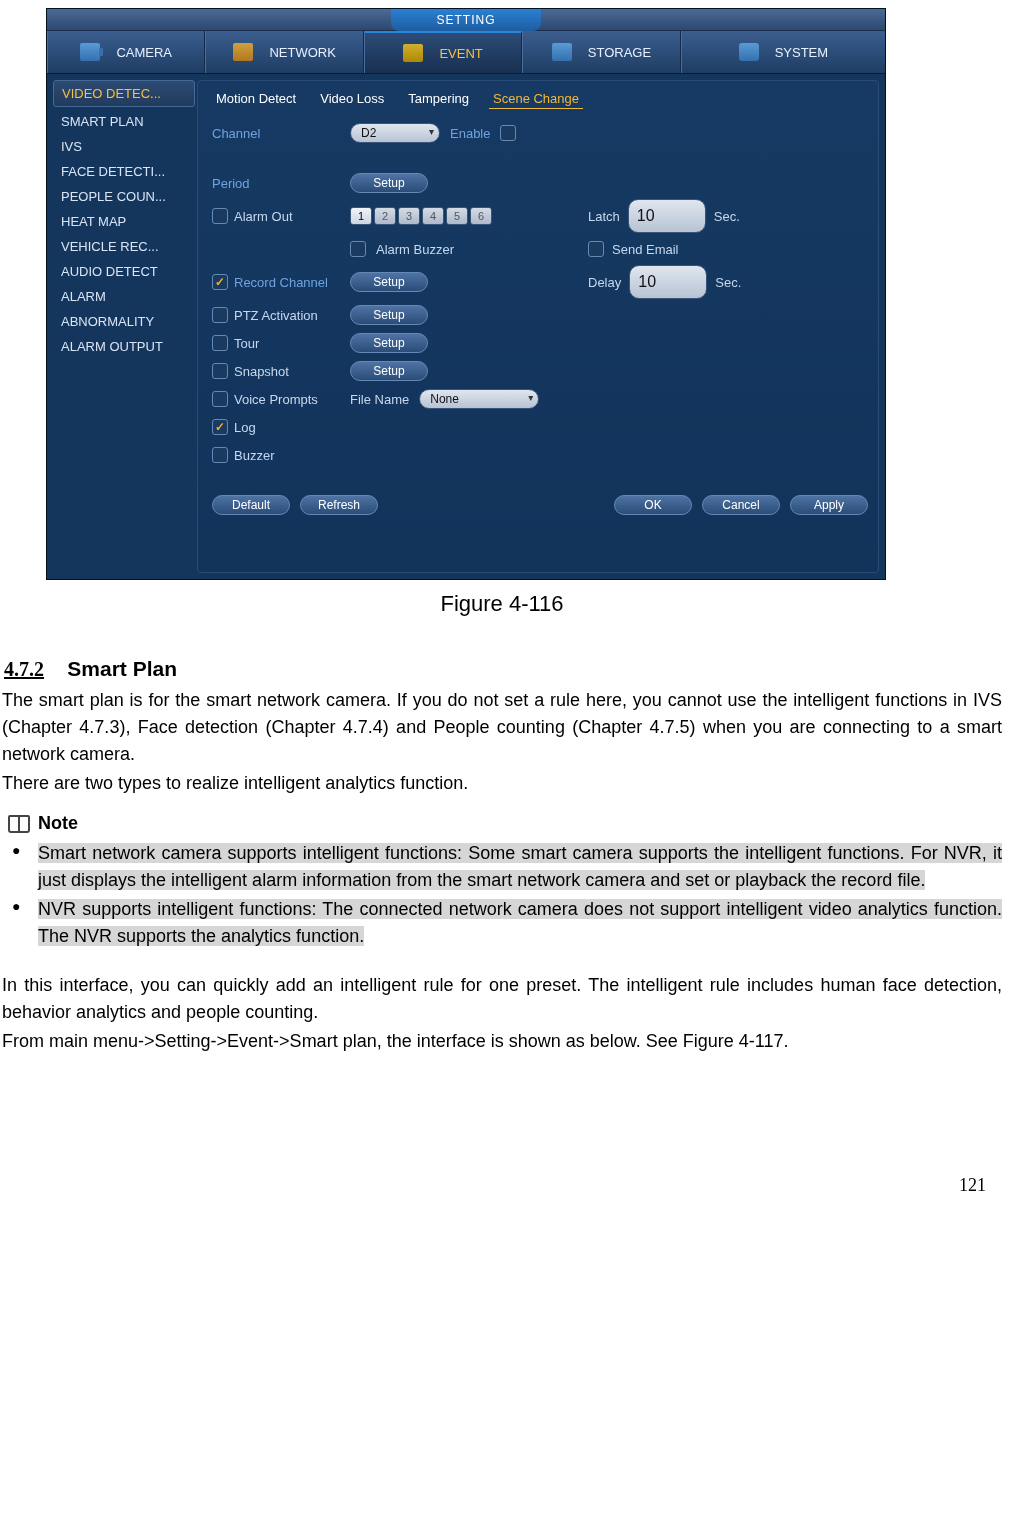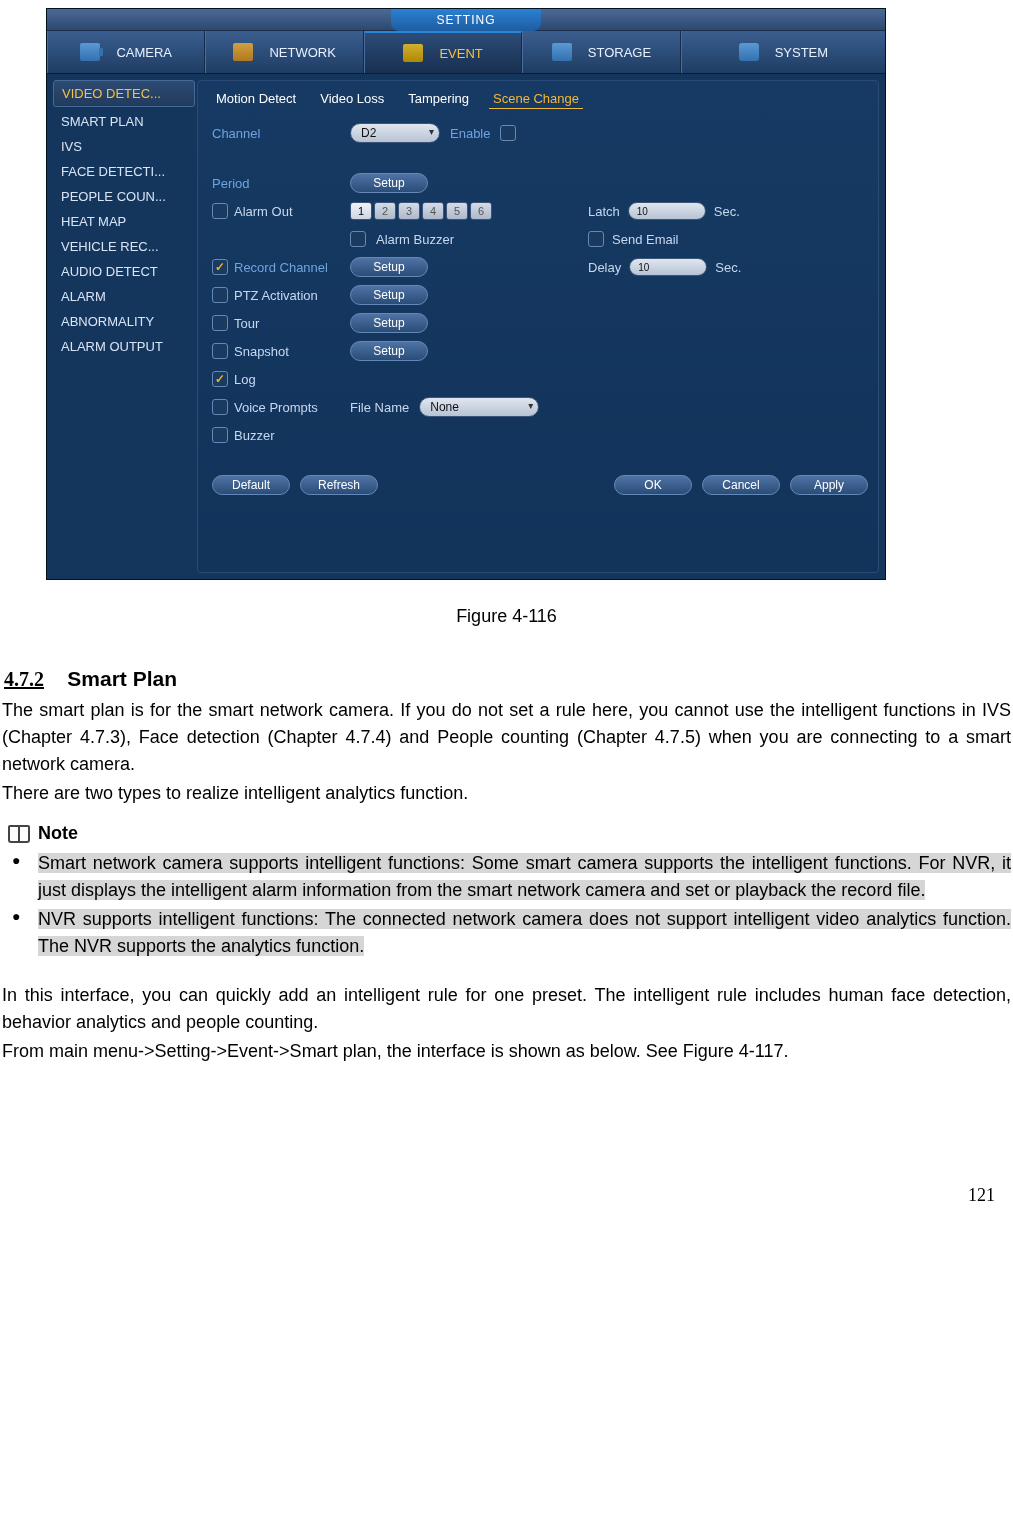--- a/index.html
+++ b/index.html
@@ -4,21 +4,21 @@
 <style>
   * { box-sizing: border-box; }
   body {
     margin: 0;
     background: #fff;
     font-family: Arial, sans-serif;
     color: #000;
     width: 1013px;
   }
   .page {
-    padding: 0 0 40px 0;
+    padding: 0 9px 40px 0;
   }
   
   .settings-dialog {
     margin: 8px 0 0 46px;
     width: 840px;
     height: 572px;
     background: linear-gradient(#0a2342, #112e55);
     border: 1px solid #00131f;
     display: flex;
     flex-direction: column;
@@ -203,46 +203,46 @@
     display:flex;
     align-items:center;
     justify-content:center;
     color:#555;
     cursor:pointer;
   }
   .numbox .num.active { color:#000; background:linear-gradient(#f0f3f8,#cdd6e3);}
   .spinbox {
     display:inline-flex;
     align-items:center;
-    height:18px;
+    height:34px;
     background:linear-gradient(#e0e6ef,#b7c3d4);
     border:1px solid #3a5577;
     border-radius:10px;
     padding:0 8px;
     min-width:78px;
     color:#111;
-    font-size:10px;
+    font-size:16px;
     position:relative;
   }
   .midcol { width: 228px; display:flex; align-items:center; gap:10px;}
   .rightcol { display:flex; align-items:center; gap:8px;}
   .row-spacer { height: 22px; }
   .footer-buttons {
     display:flex;
     gap:10px;
     margin-top: 28px;
     align-items:flex-end;
   }
   .footer-buttons .gap { flex:1; }
 
   
   .fig-caption {
     text-align:center;
-    font-size:18px;
-    margin: 26px 0 40px 0;
+    font-size:22px;
+    margin: 11px 0 40px 0;
   }
   .section-heading {
     font-size: 21px;
     font-weight: bold;
     margin: 0 0 6px 4px;
   }
   .section-heading .num { font-family: "Times New Roman", serif; font-size:20px; font-weight:bold;text-decoration:underline;}
   .paragraph {
     font-size: 18px;
     line-height: 1.5;
@@ -459,33 +459,33 @@
             <span class="chk"></span>
             <span class="lbl-text">Snapshot</span>
           </div>
           <div class="midcol">
             <span class="pillbtn">Setup</span>
           </div>
         </div>
 
         <div class="row">
           <div class="lbl cb">
+            <span class="chk"></span>
+            <span class="lbl-text">Voice Prompts</span>
+          </div>
+          <div class="midcol">
+            <span class="lbl-text">File Name</span>
+            <span class="dropdown" style="min-width:120px">None</span>
+          </div>
+        </div>
+
+        <div class="row">
+          <div class="lbl cb">
             <span class="chk checked"></span>
             <span class="lbl-text">Log</span>
-          </div>
-        </div>
-
-        <div class="row">
-          <div class="lbl cb">
-            <span class="chk"></span>
-            <span class="lbl-text">Voice Prompts</span>
-          </div>
-          <div class="midcol">
-            <span class="lbl-text">File Name</span>
-            <span class="dropdown" style="min-width:120px">None</span>
           </div>
         </div>
 
         <div class="row">
           <div class="lbl cb">
             <span class="chk"></span>
             <span class="lbl-text">Buzzer</span>
           </div>
         </div>
 

